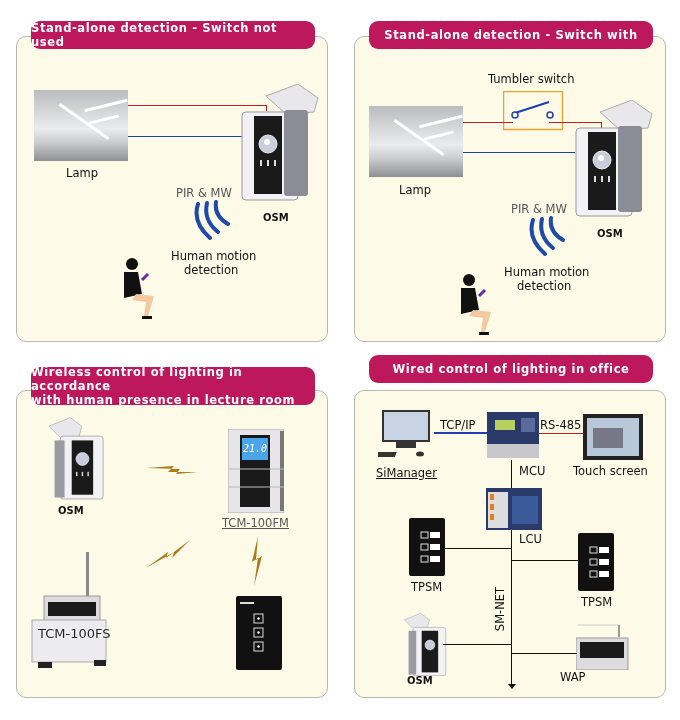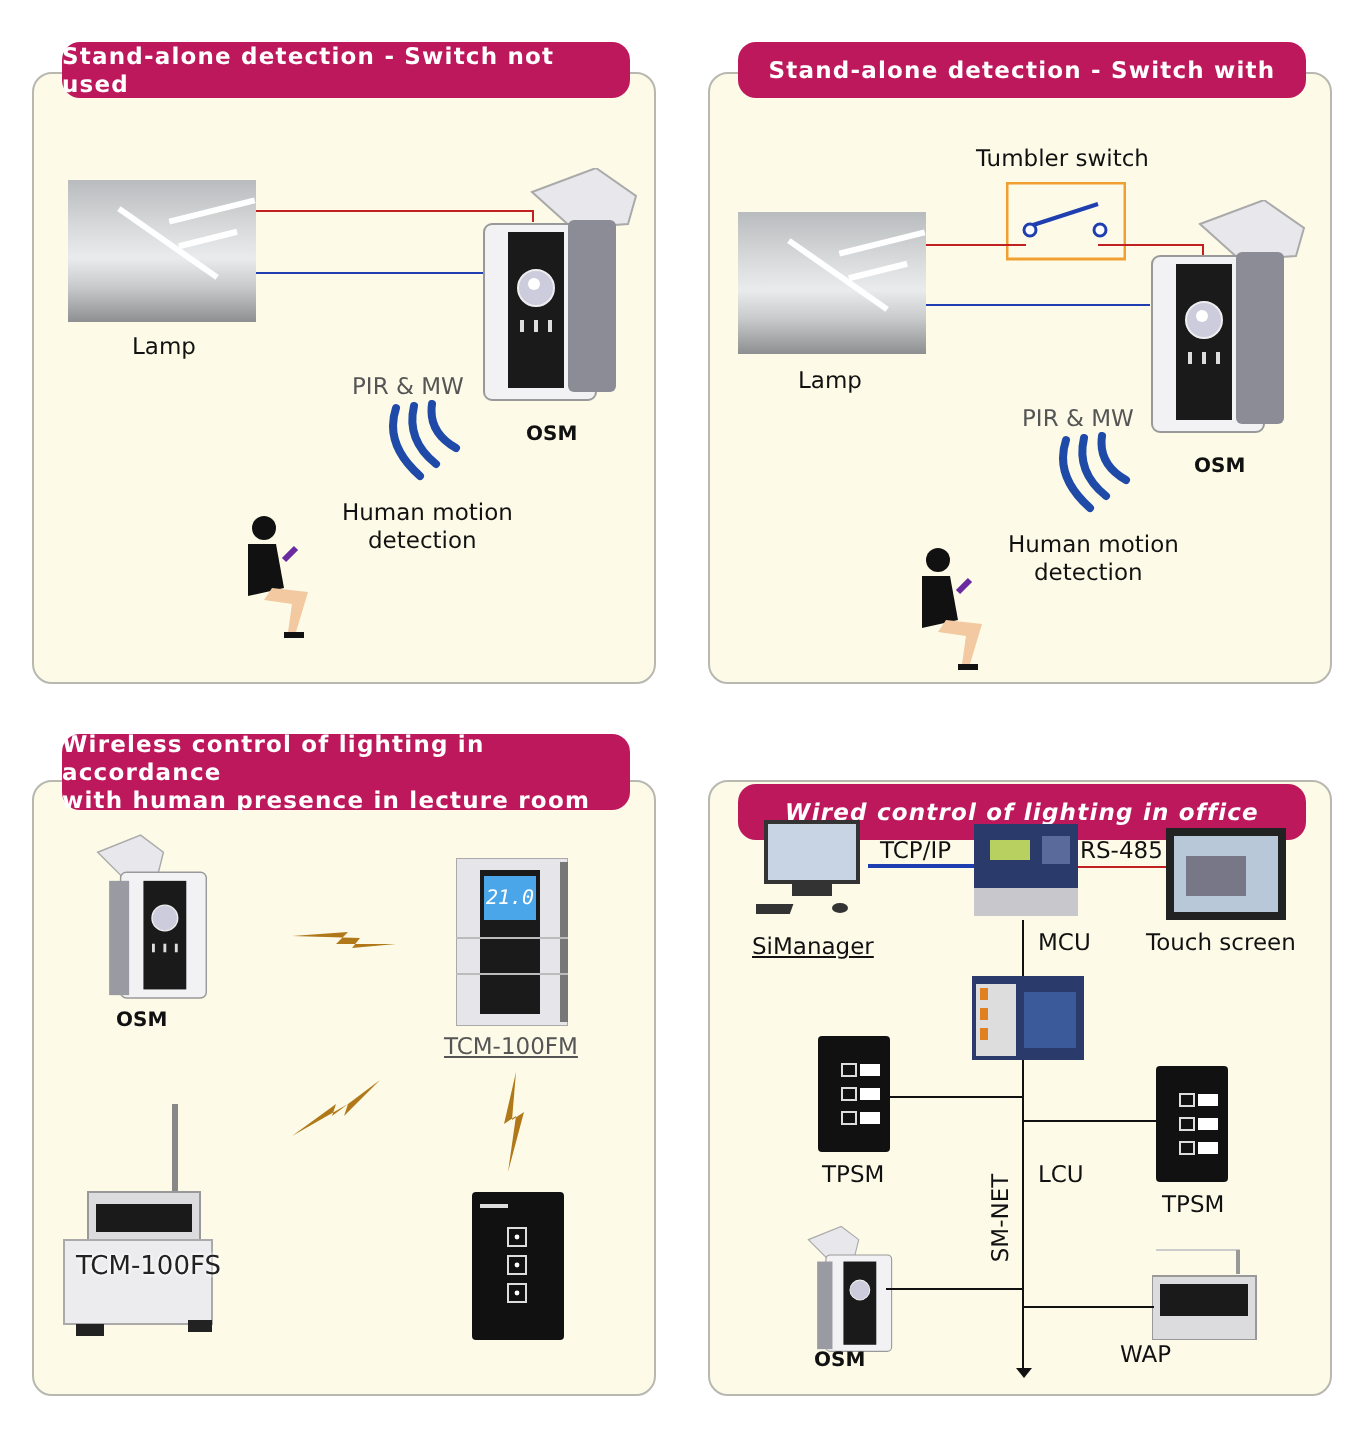--- a/index.html
+++ b/index.html
@@ -169,21 +169,21 @@
   <rect x="18" y="18" width="9" height="9" fill="none" stroke="#ddd"></rect>
   <rect x="18" y="32" width="9" height="9" fill="none" stroke="#ddd"></rect>
   <rect x="18" y="46" width="9" height="9" fill="none" stroke="#ddd"></rect>
   <circle cx="22.5" cy="22.5" r="1.2" fill="#fff"></circle>
     <circle cx="22.5" cy="36.5" r="1.2" fill="#fff"></circle>
     <circle cx="22.5" cy="50.5" r="1.2" fill="#fff"></circle>
   <rect x="4" y="6" width="14" height="2" fill="#ddd"></rect>
 </svg>
 
 <div class="panel" style="left:354px;top:390px;width:312px;height:308px;"></div>
-<div class="title" style="left:369px;top:392px;width:284px;height:28px;font-style:italic;">Wired control of lighting in office</div>
+<div class="title" style="left:369px;top:355px;width:284px;height:28px;">Wired control of lighting in office</div>
 
 <svg class="abs" style="left:378px;top:410px;" width="56" height="50" viewBox="0 0 56 50">
   <rect x="4" y="0" width="48" height="32" fill="#333"></rect>
   <rect x="6" y="2" width="44" height="28" fill="#c8d4e4"></rect>
   <rect x="18" y="32" width="20" height="6" fill="#333"></rect>
   <rect x="4" y="42" width="30" height="5" fill="#333" transform="skewX(-20)"></rect>
   <ellipse cx="42" cy="44" rx="4" ry="2.5" fill="#333"></ellipse>
 </svg>
 <div class="lbl" style="left:376px;top:466px;text-decoration:underline;">SiManager</div>
 
@@ -212,21 +212,21 @@
 <div class="abs" style="left:508px;top:684px;width:0;height:0;border-left:4px solid transparent;border-right:4px solid transparent;border-top:5px solid #111;"></div>
 
 <svg class="abs" style="left:486px;top:488px;" width="56" height="42" viewBox="0 0 56 42">
   <rect x="0" y="0" width="56" height="42" fill="#2a3a6a"></rect>
   <rect x="2" y="4" width="20" height="36" fill="#ddd"></rect>
   <rect x="4" y="6" width="4" height="6" fill="#e08020"></rect>
     <rect x="4" y="16" width="4" height="6" fill="#e08020"></rect>
     <rect x="4" y="26" width="4" height="6" fill="#e08020"></rect>
   <rect x="26" y="8" width="26" height="28" fill="#3a5a9a"></rect>
 </svg>
-<div class="lbl" style="left:519px;top:532px;margin-top:48px;">LCU</div>
+<div class="lbl" style="left:519px;top:532px;">LCU</div>
 
 <svg class="abs" style="left:409px;top:518px;" width="36" height="58" viewBox="0 0 36 58">
   <rect x="0" y="0" width="36" height="58" rx="2" fill="#111"></rect>
   <rect x="12" y="14" width="7" height="6" fill="none" stroke="#ddd"></rect>
     <rect x="21" y="14" width="10" height="6" fill="#fff"></rect>
   <rect x="12" y="26" width="7" height="6" fill="none" stroke="#ddd"></rect>
     <rect x="21" y="26" width="10" height="6" fill="#fff"></rect>
   <rect x="12" y="38" width="7" height="6" fill="none" stroke="#ddd"></rect>
     <rect x="21" y="38" width="10" height="6" fill="#fff"></rect>
 </svg>

